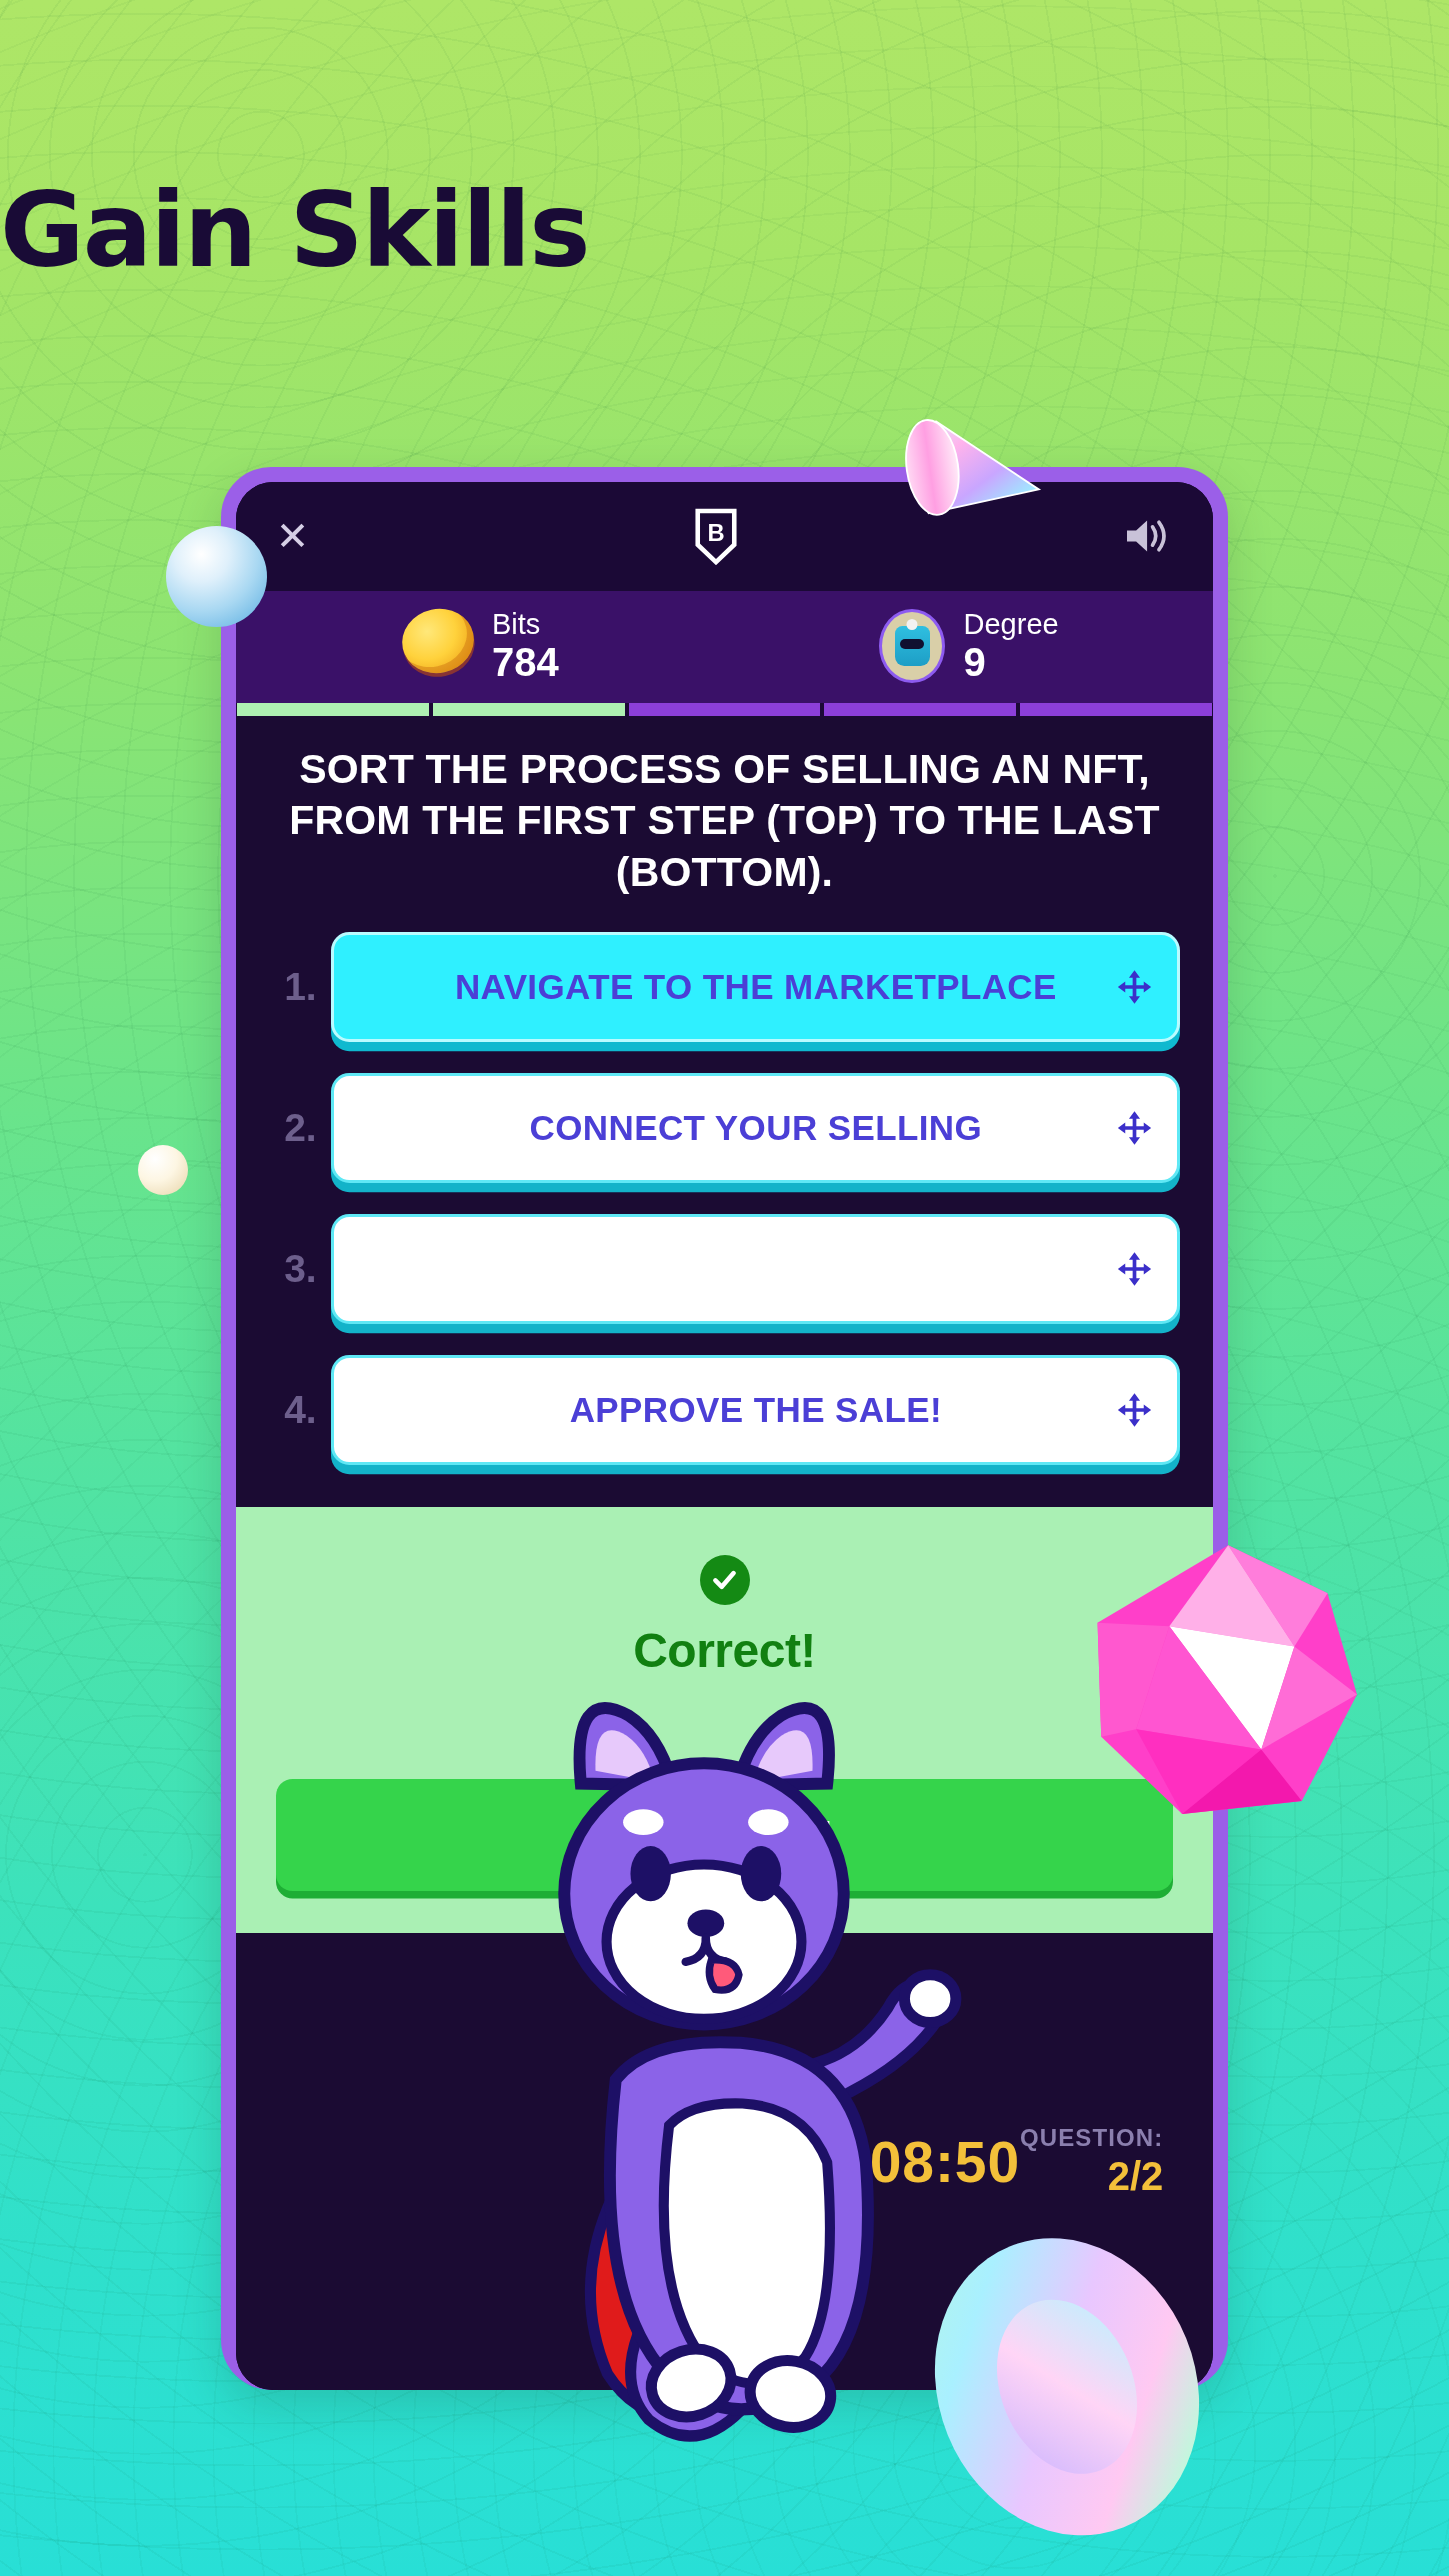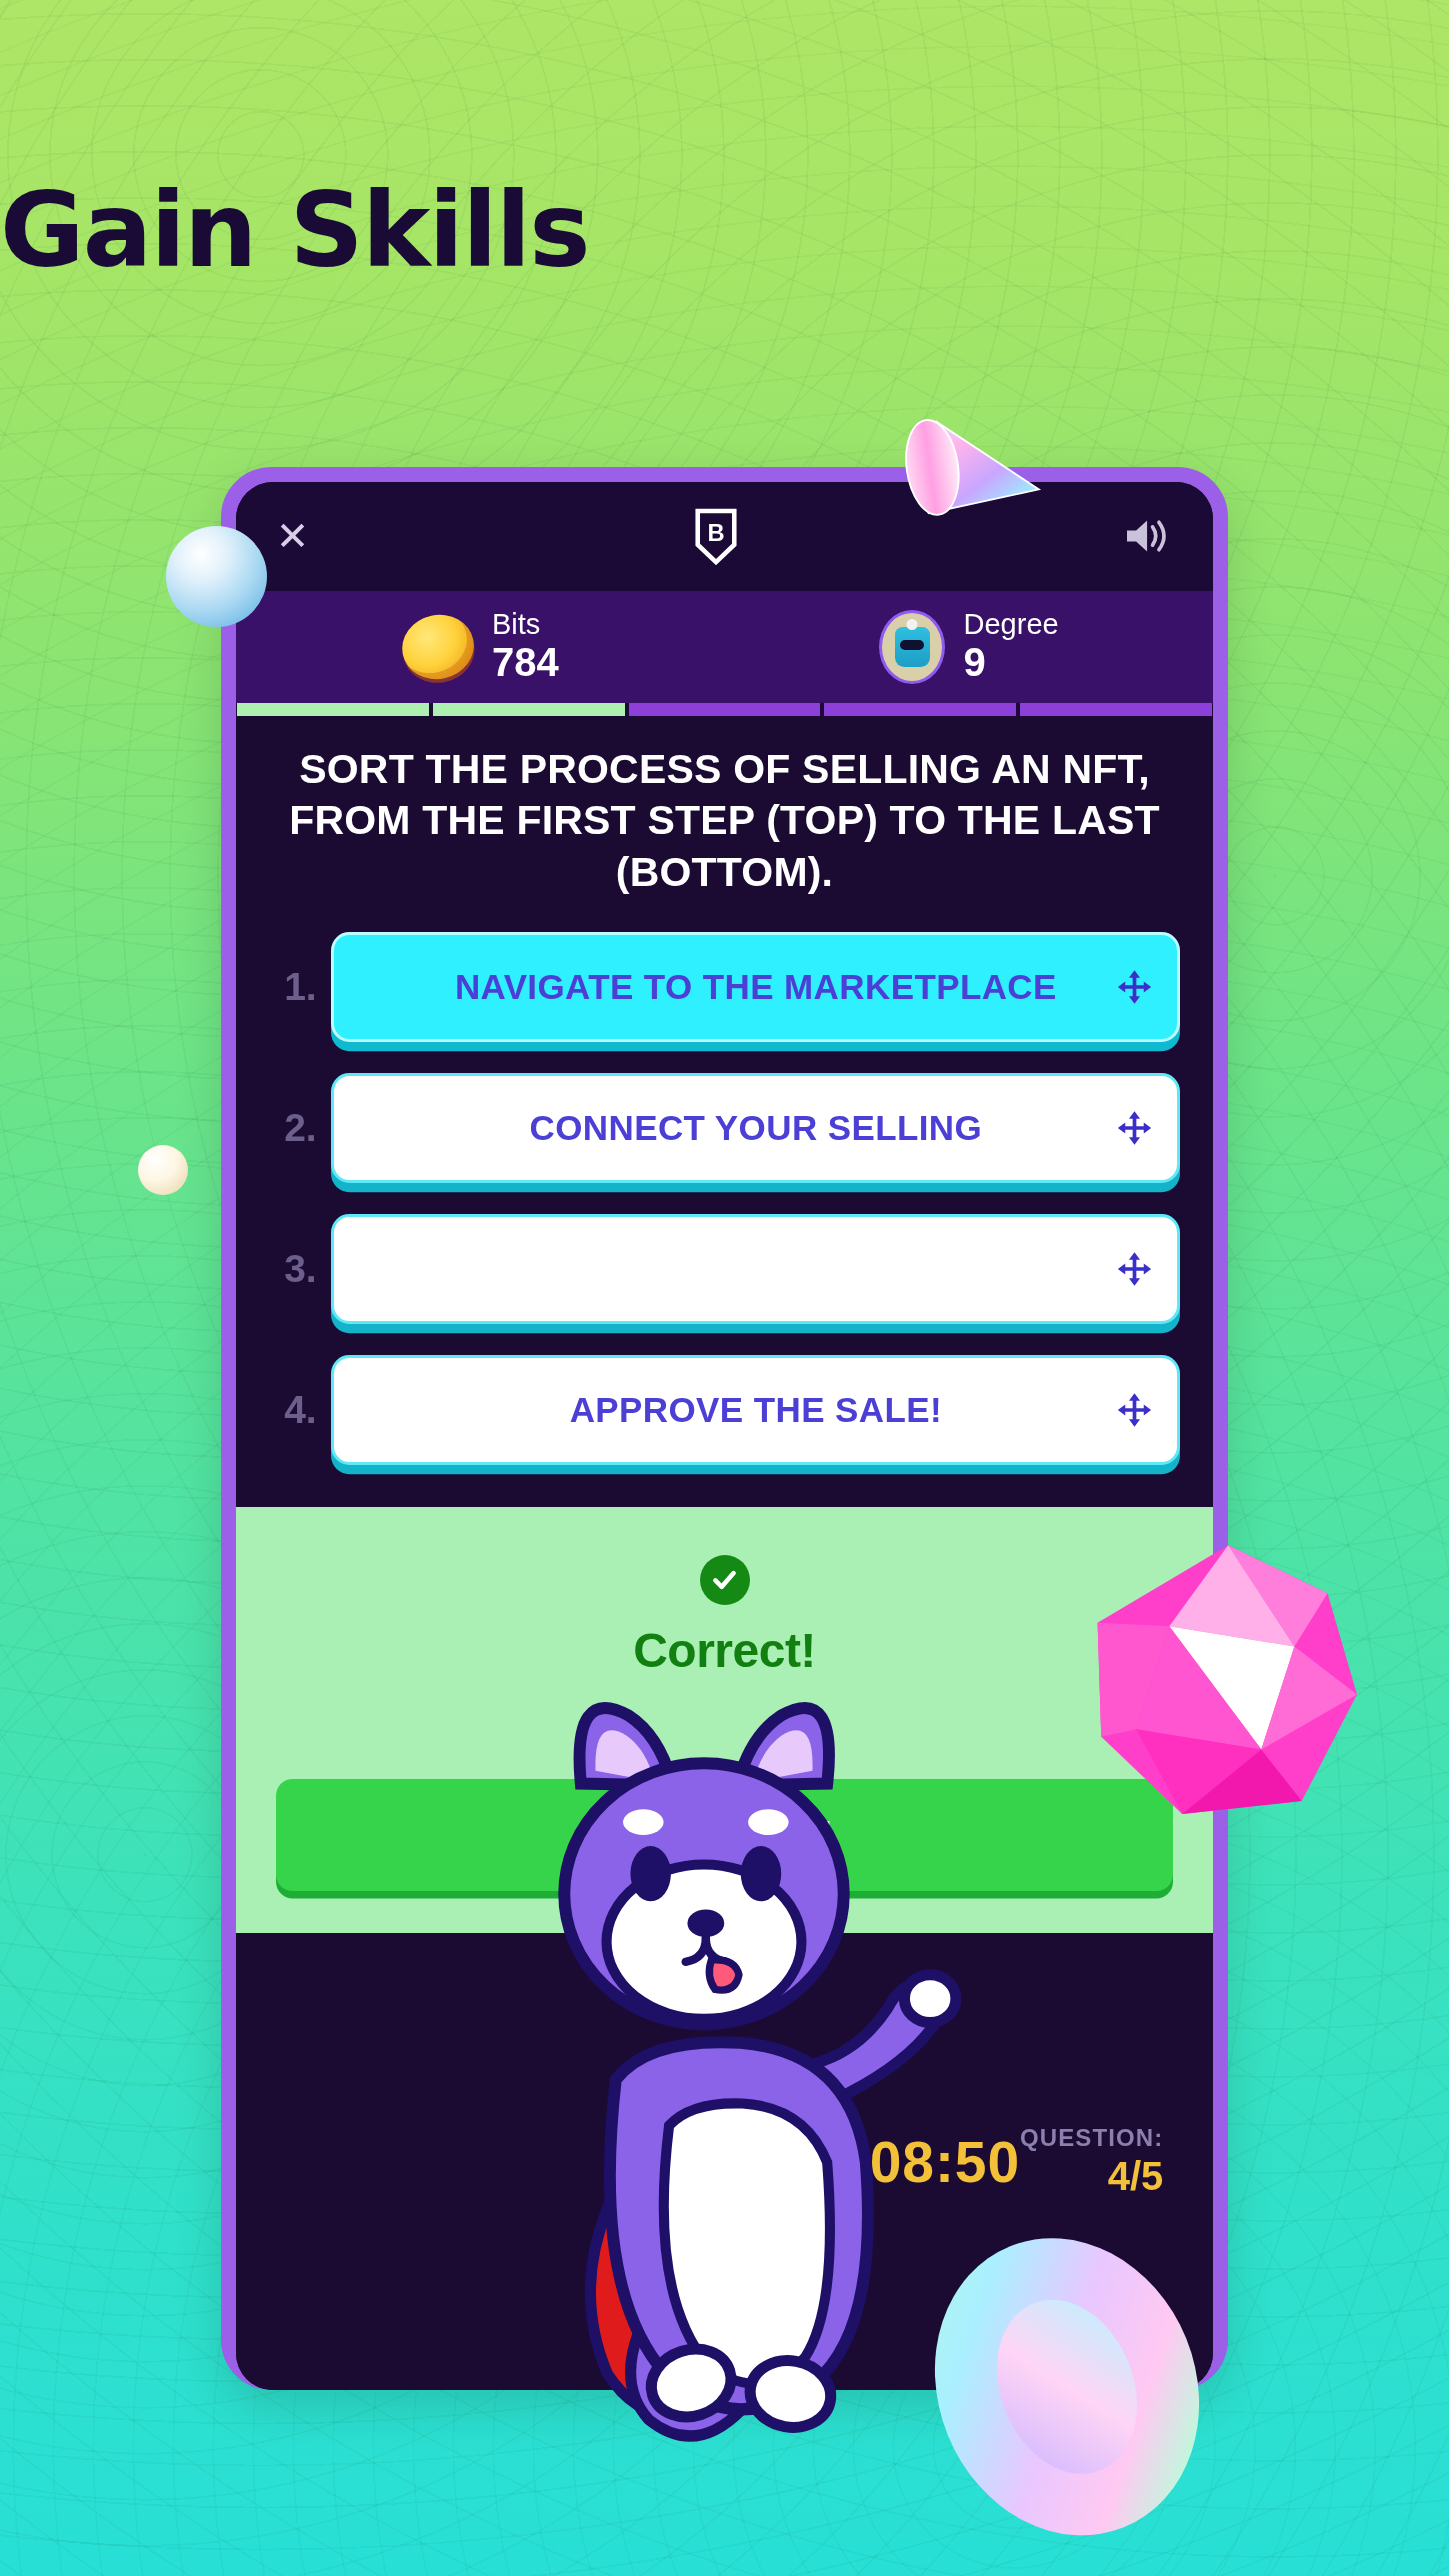--- a/index.html
+++ b/index.html
@@ -63,21 +63,21 @@
   .brand-badge svg { width:100%; height:100%; display:block; }
   .speaker { width:50px; height:42px; }
   .speaker svg { width:100%; height:100%; display:block; }
 
   
   .statsbar {
     height:112px; background:#3a1168;
     display:flex; align-items:center;
     flex:0 0 auto;
   }
-  .stat { flex:1; display:flex; align-items:center; justify-content:center; gap:18.4px; }
+  .stat { flex:1; display:flex; justify-content:center; gap:18.4px; }
   .coin {
     width:72px; height:64px; border-radius:50%;
     background:radial-gradient(ellipse at 38% 32%, #ffe87a 0%, #ffd23c 45%, #f0a81c 78%, #e07c10 100%);
     box-shadow: inset -5.5px -7.4px 0 rgba(190,90,10,.35), 0 3.7px 0 rgba(200,80,10,.55);
     transform:rotate(-12deg);
   }
   .avatar-oval {
     width:66px; height:74px; border-radius:50%;
     background:#d9cfa8;
     border:3.7px solid #8d5bf0;
@@ -321,21 +321,21 @@
       </div>
       <div class="continue-btn">
         <span class="continue-label">CONTINUE</span>
       </div>
     </div>
 
     <div class="footer">
       <div class="timer">00:08:50</div>
       <div class="qcount">
         <div class="qcount-label">QUESTION:</div>
-        <div class="qcount-value">4/5</div>
+        <div class="qcount-value">2/2</div>
       </div>
     </div>
 
   </div>
 </div>
 
 <div class="deco sphere-blue"></div>
 <div class="deco sphere-cream"></div>
 
 <div class="deco cone">

